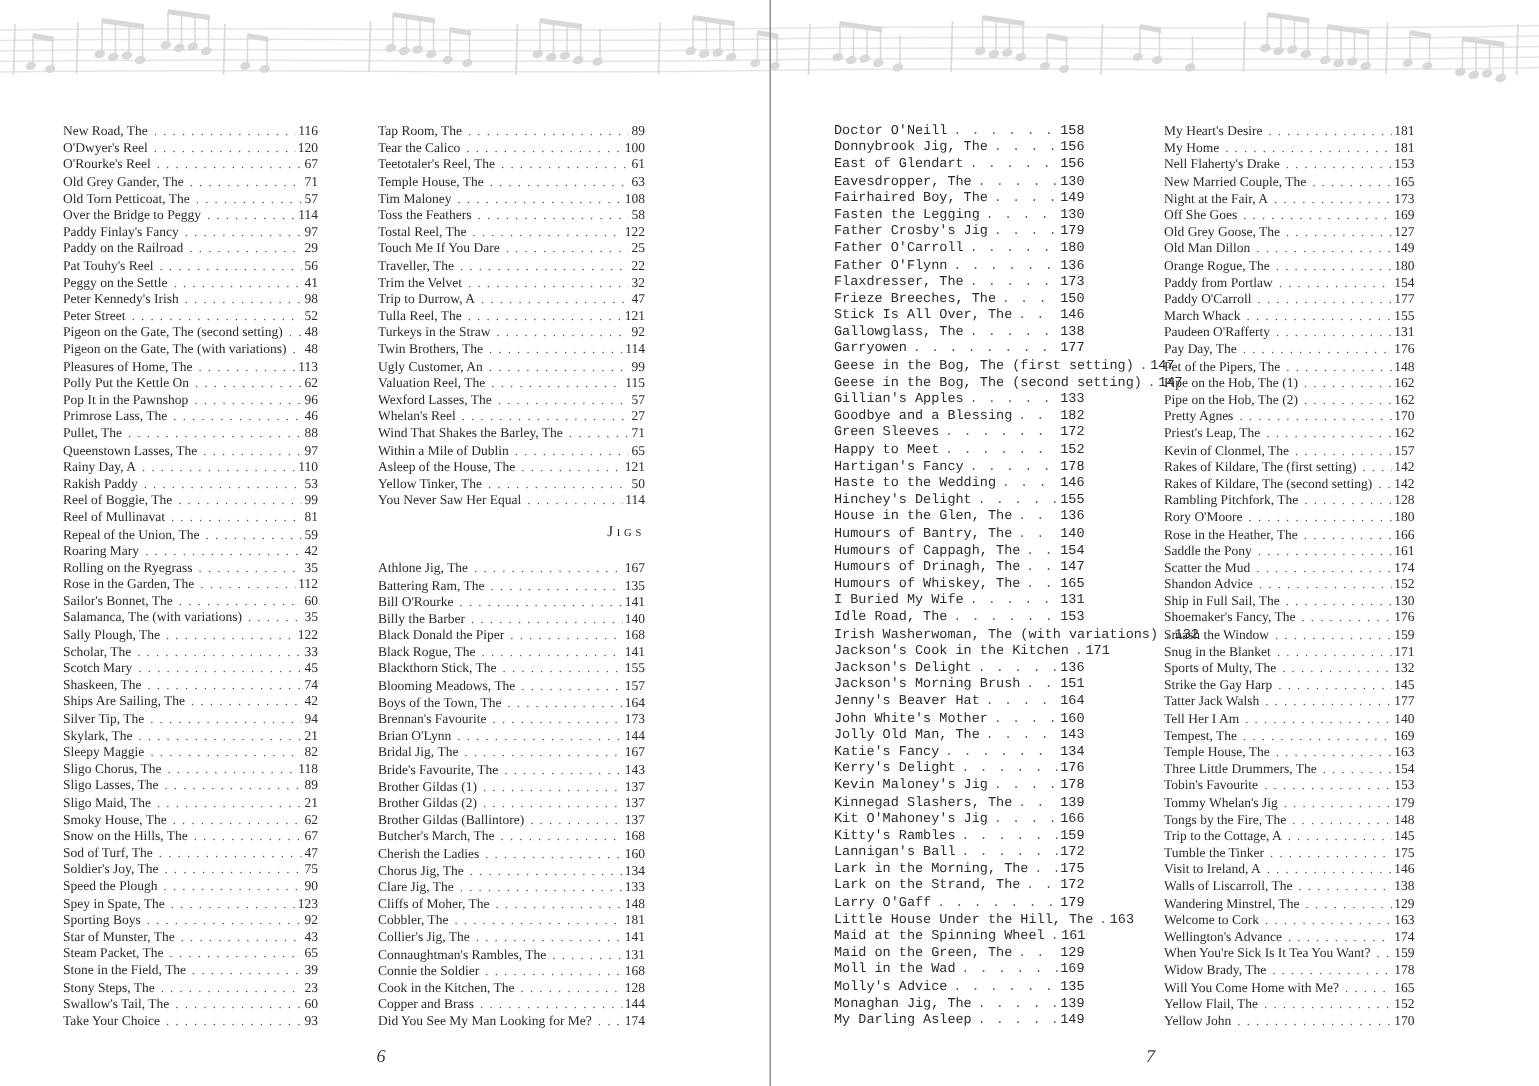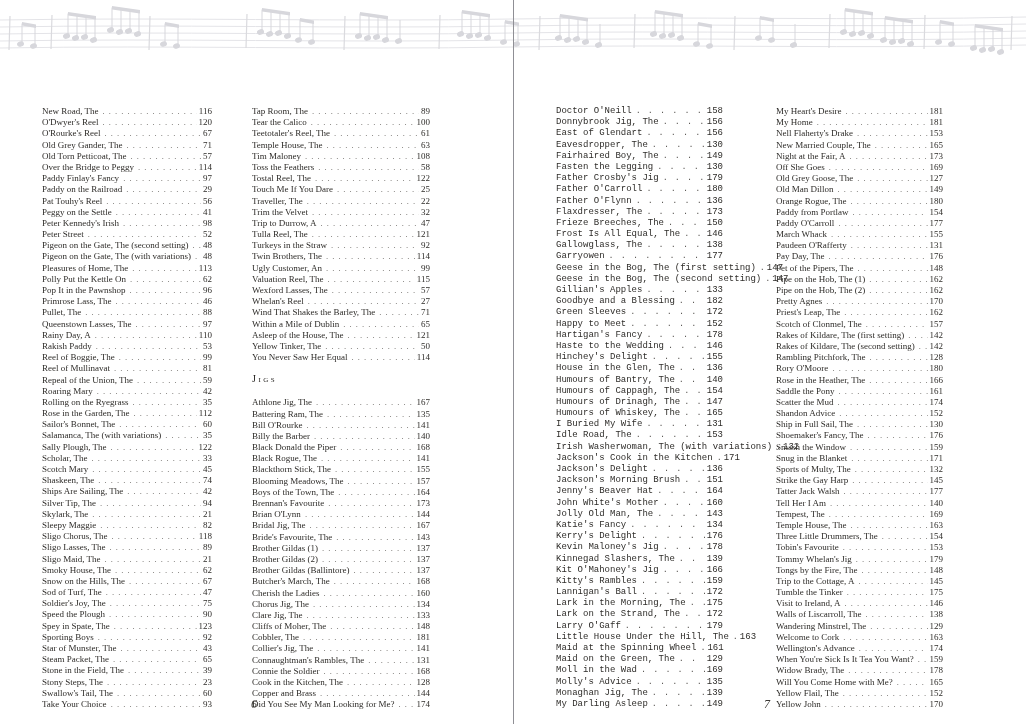--- a/index.html
+++ b/index.html
@@ -4,23 +4,23 @@
 <style>
   html,body{margin:0;padding:0;}
   body{
     width:1026px;height:724px;position:relative;overflow:hidden;
     background:#ffffff;
     font-family:"Liberation Serif","DejaVu Serif",serif;
     color:#2e2c29;
   }
   .band{position:absolute;top:0;left:0;width:1026px;height:58px;}
   .gutter{position:absolute;top:0;bottom:0;left:513px;width:1px;background:#8f8f95;}
-  .col{position:absolute;top:82px;margin-top:24px;}
+  .col{position:absolute;top:82px;}
   .col-1{left:42px;width:170px;}
-  .col-2{left:252px;width:178px;}
+  .col-2{left:252px;width:178px;text-align:right;}
   .col-3{left:556px;width:167px;font-family:Liberation Mono, monospace;}
   .col-4{left:776px;width:167px;}
   .entry{display:flex;align-items:baseline;height:11.2px;line-height:11.2px;font-size:9px;}
   .t{white-space:nowrap;flex:0 0 auto;}
   .lead{flex:1 1 auto;min-width:5px;overflow:hidden;white-space:nowrap;margin:0 2px 0 4px;color:#55524e;}
   .lead::after{content:". . . . . . . . . . . . . . . . . . . . . . . . . . . . . . . . . . . . . . . . . . . . . . . . . .";font-size:8.5px;letter-spacing:1px;}
   .n{white-space:nowrap;flex:0 0 auto;}
   .sec-header{margin-top:8px;margin-bottom:11px;height:15px;line-height:15px;
     font-variant:small-caps;font-size:10px;letter-spacing:2.5px;color:#262421;}
   .folio{position:absolute;top:697px;font-style:italic;font-size:12px;color:#3a3834;}
@@ -681,21 +681,21 @@
       <span class="t">Flaxdresser, The</span>
       <span class="lead"></span>
       <span class="n">173</span>
     </div>
     <div class="entry">
       <span class="t">Frieze Breeches, The</span>
       <span class="lead"></span>
       <span class="n">150</span>
     </div>
     <div class="entry">
-      <span class="t">Frost Is All Equal, The</span>
+      <span class="t">Stick Is All Over, The</span>
       <span class="lead"></span>
       <span class="n">146</span>
     </div>
     <div class="entry">
       <span class="t">Gallowglass, The</span>
       <span class="lead"></span>
       <span class="n">138</span>
     </div>
     <div class="entry">
       <span class="t">Garryowen</span>
@@ -993,21 +993,21 @@
       <span class="t">Pretty Agnes</span>
       <span class="lead"></span>
       <span class="n">170</span>
     </div>
     <div class="entry">
       <span class="t">Priest's Leap, The</span>
       <span class="lead"></span>
       <span class="n">162</span>
     </div>
     <div class="entry">
-      <span class="t">Scotch of Clonmel, The</span>
+      <span class="t">Kevin of Clonmel, The</span>
       <span class="lead"></span>
       <span class="n">157</span>
     </div>
     <div class="entry">
       <span class="t">Rakes of Kildare, The (first setting)</span>
       <span class="lead"></span>
       <span class="n">142</span>
     </div>
     <div class="entry">
       <span class="t">Rakes of Kildare, The (second setting)</span>

